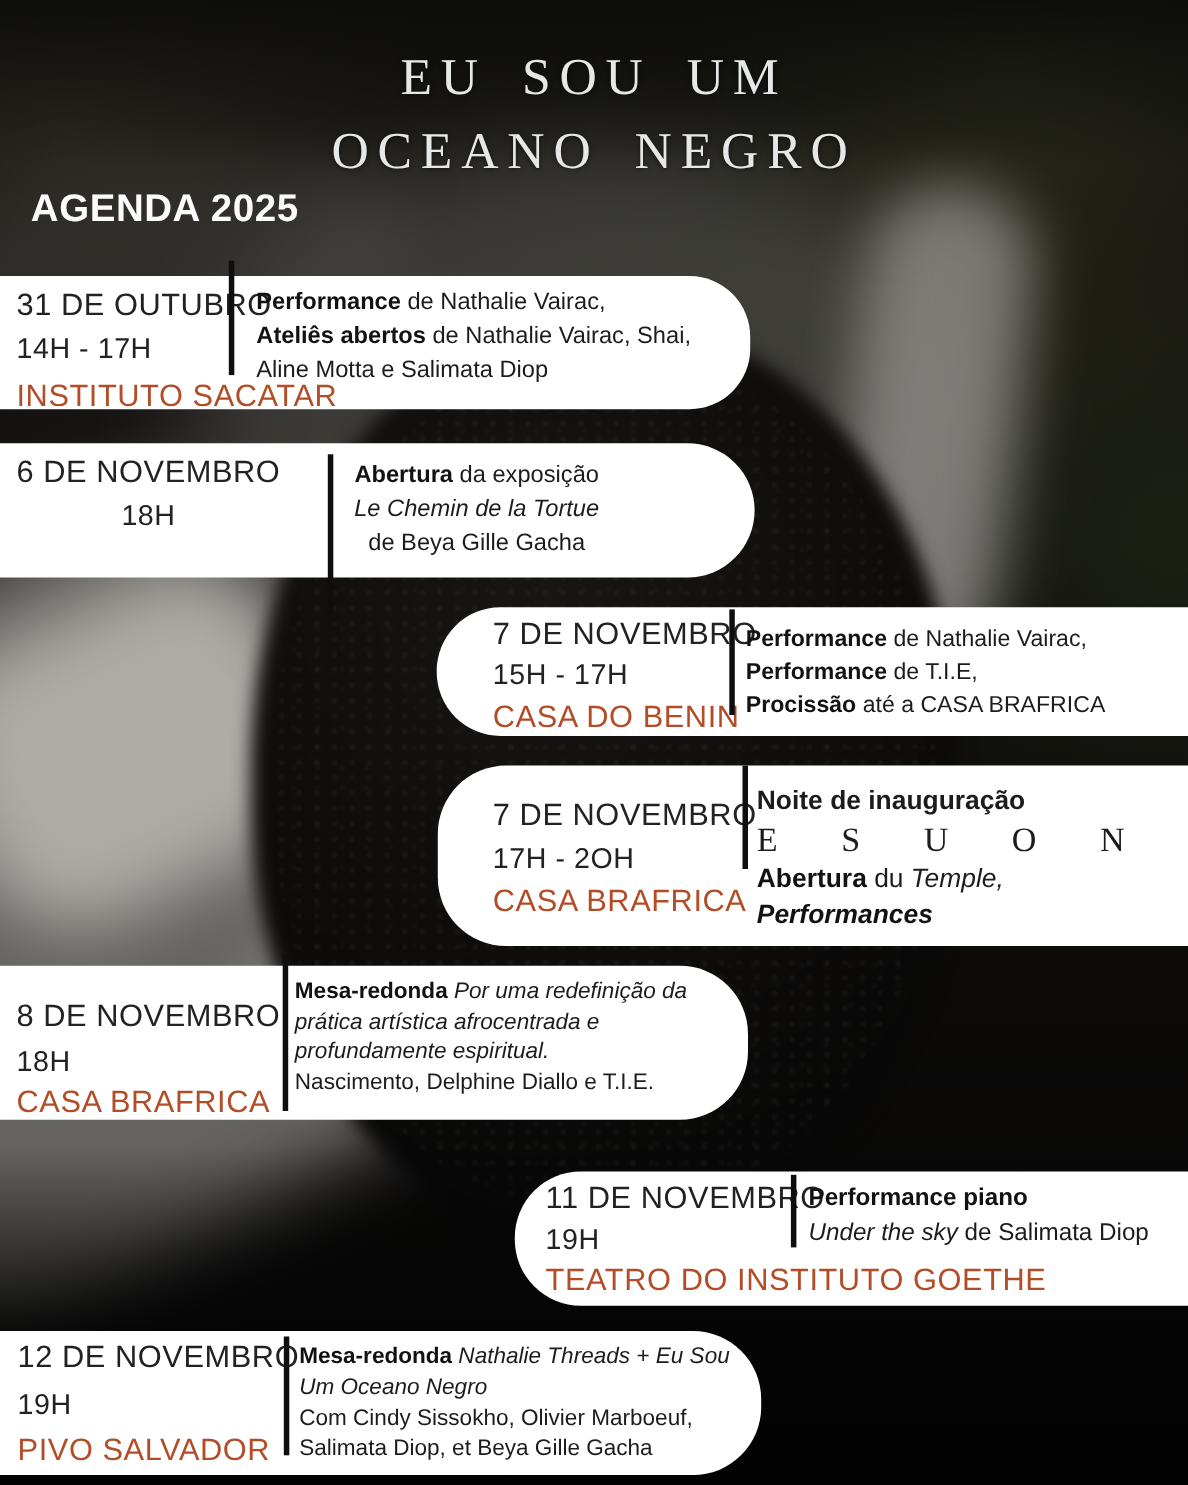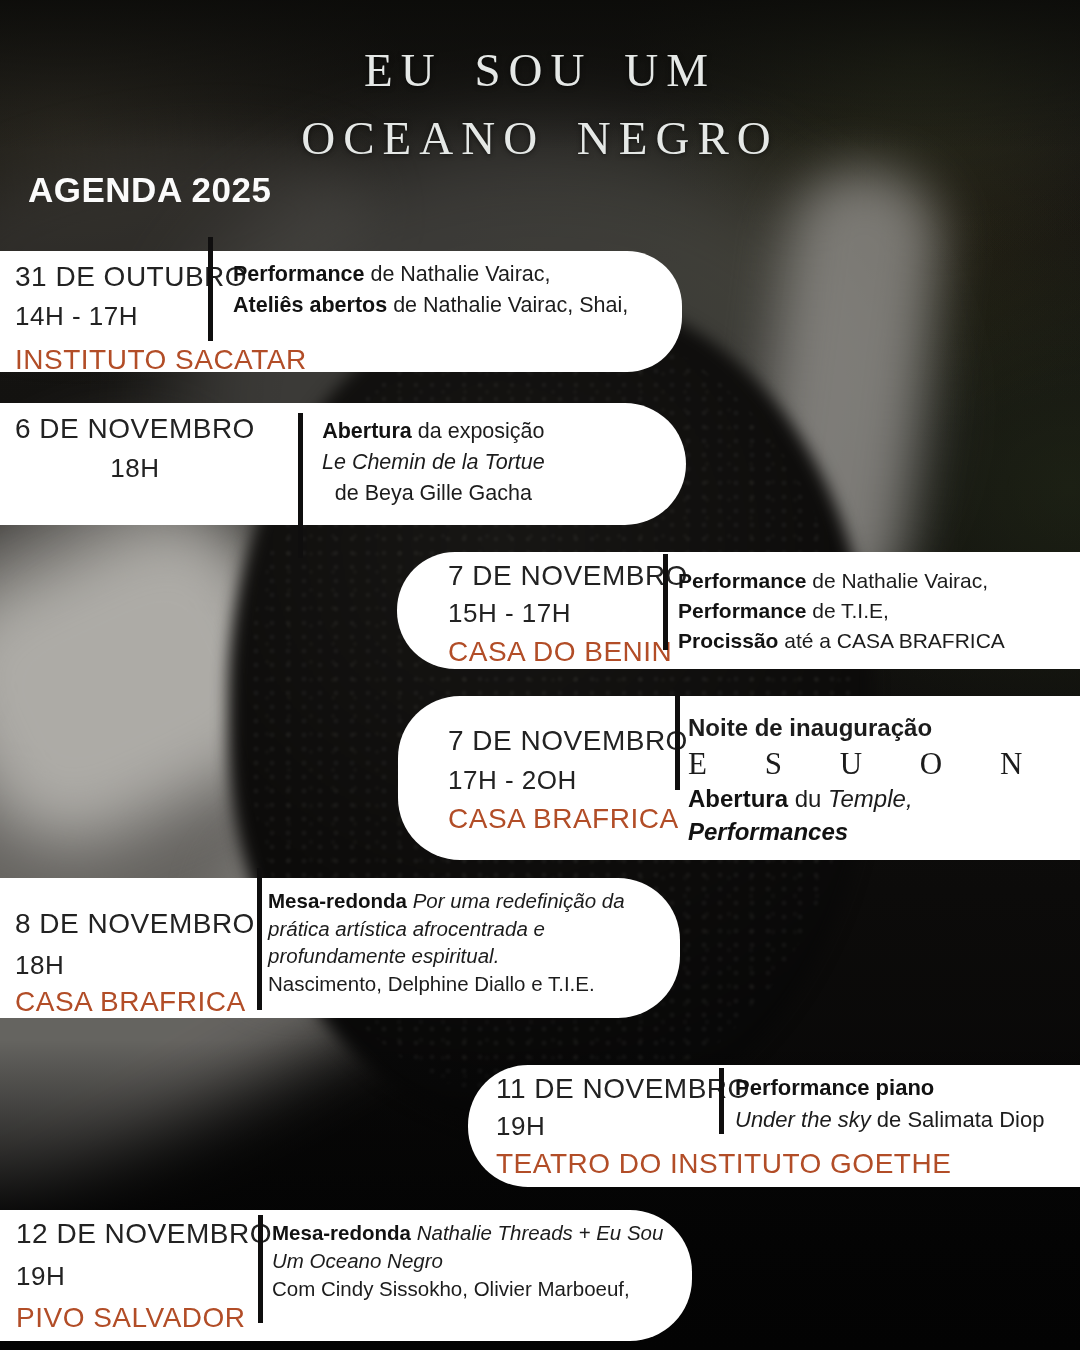--- a/index.html
+++ b/index.html
@@ -121,20 +121,21 @@
   <section class="card c1">
     <div class="left">
       <div class="date">31 DE OUTUBRO</div>
       <div class="time">14H - 17H</div>
       <div class="venue">INSTITUTO SACATAR</div>
     </div>
     <div class="vline"></div>
     <div class="right">
       <div class="dl"><span class="sb">Performance</span><span> de Nathalie Vairac,</span></div>
       <div class="dl"><span class="sb">Ateliês abertos</span><span> de Nathalie Vairac, Shai,</span></div>
+      <div class="dl"><span>Aline Motta e Salimata Diop</span></div>
     </div>
   </section>
 
   <section class="card c2">
     <div class="left">
       <div class="date">6 DE NOVEMBRO</div>
       <div class="time">18H</div>
     </div>
     <div class="vline"></div>
     <div class="right">
@@ -205,16 +206,17 @@
     <div class="left">
       <div class="date">12 DE NOVEMBRO</div>
       <div class="time">19H</div>
       <div class="venue">PIVO SALVADOR</div>
     </div>
     <div class="vline"></div>
     <div class="right">
       <div class="dl"><span class="sb">Mesa-redonda</span><span class="si"> Nathalie Threads + Eu Sou</span></div>
       <div class="dl"><span class="si">Um Oceano Negro</span></div>
       <div class="dl"><span>Com Cindy Sissokho, Olivier Marboeuf,</span></div>
+      <div class="dl"><span>Salimata Diop, et Beya Gille Gacha</span></div>
     </div>
   </section>
 
 </div>
 
 </body></html>

